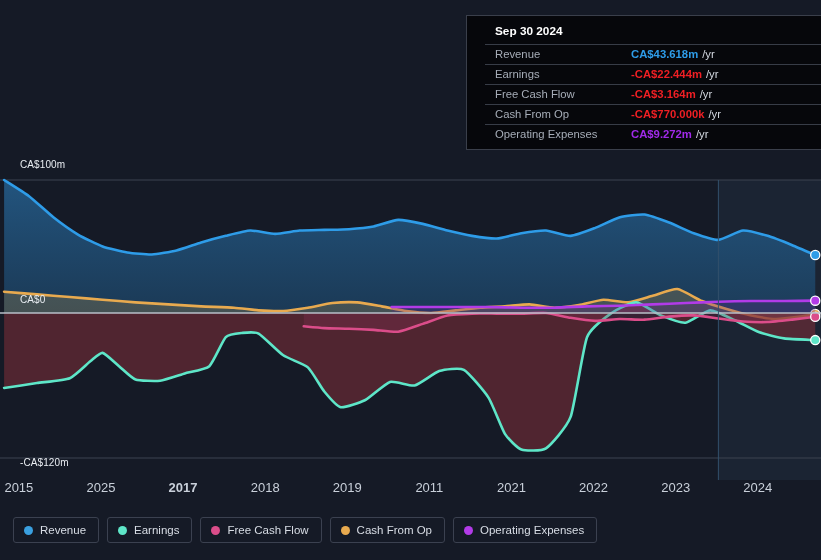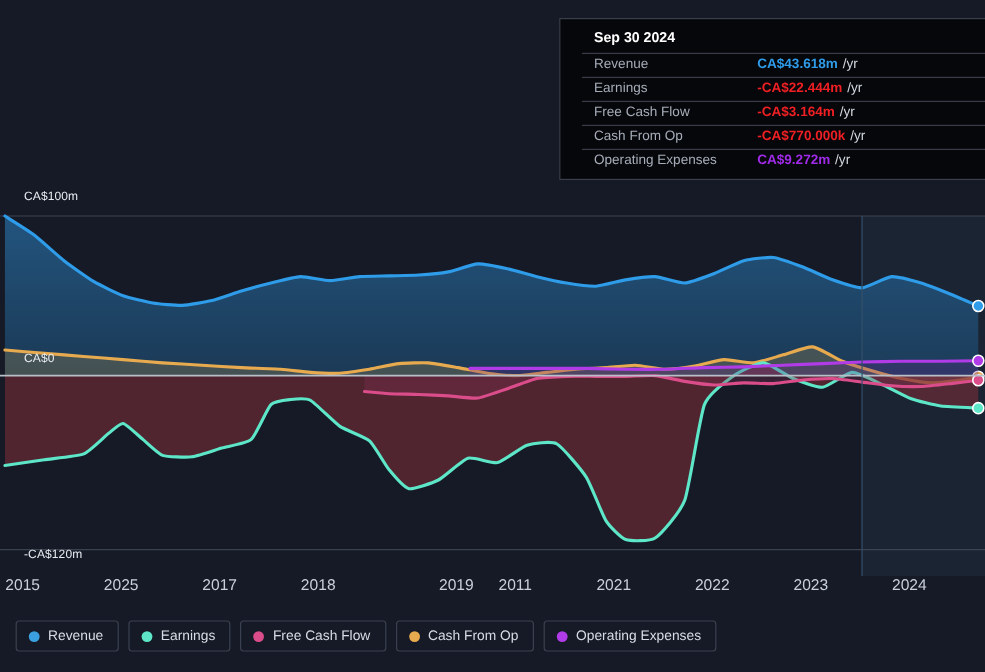--- a/index.html
+++ b/index.html
@@ -174,23 +174,23 @@
       </svg>
   </div>
 
   <div class="y-label" id="y-label-top">CA$100m</div>
   <div class="y-label" id="y-label-zero">CA$0</div>
   <div class="y-label" id="y-label-bot">-CA$120m</div>
 
   <div id="x-axis">
       <div class="x-tick" style="left: 18.883px;">2015</div>
       <div class="x-tick" style="left: 100.983px;">2025</div>
-      <div class="x-tick" style="left: 183.083px;">2017</div>
+      <div class="x-tick" style="left: 183.083px; font-weight: bold;">2017</div>
       <div class="x-tick" style="left: 265.183px;">2018</div>
-      <div class="x-tick" style="left: 347.283px; margin-left: 33px;">2019</div>
+      <div class="x-tick" style="left: 347.283px;">2019</div>
       <div class="x-tick" style="left: 429.383px;">2011</div>
       <div class="x-tick" style="left: 511.483px;">2021</div>
       <div class="x-tick" style="left: 593.583px;">2022</div>
       <div class="x-tick" style="left: 675.683px;">2023</div>
       <div class="x-tick" style="left: 757.783px;">2024</div>
     </div>
 
   <div id="tooltip-card">
     <div id="tooltip-date">Sep 30 2024</div>
     <div id="tooltip-rows">

